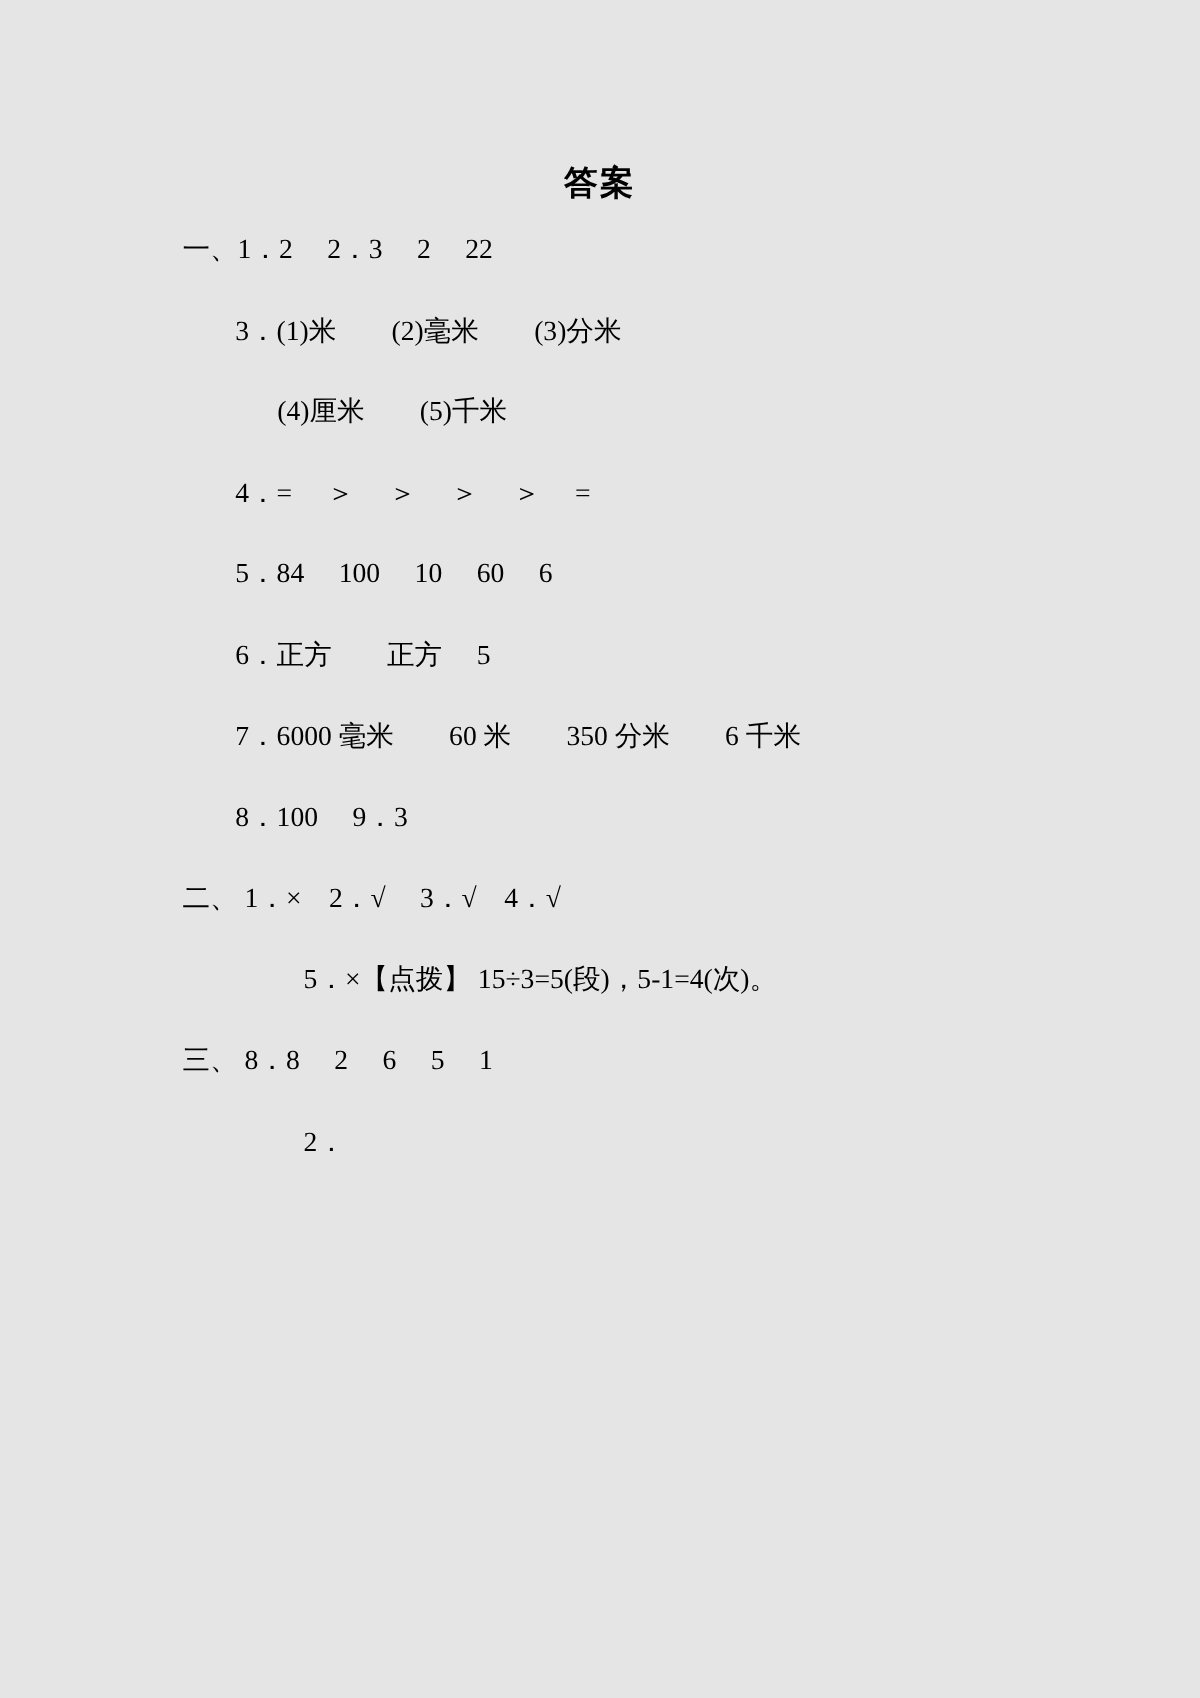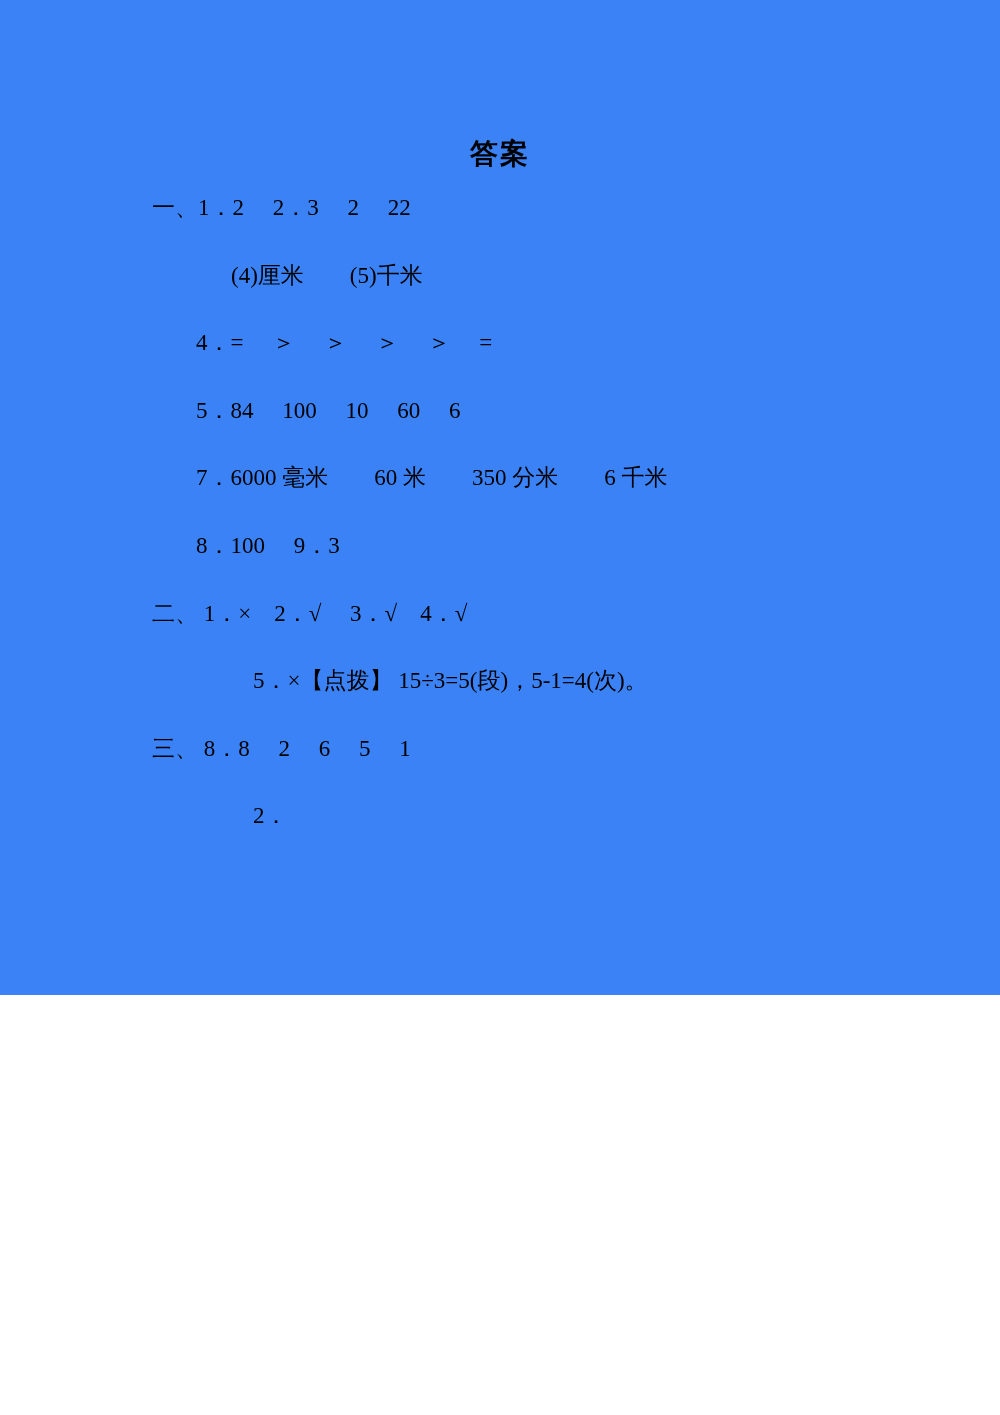--- a/index.html
+++ b/index.html
@@ -4,22 +4,22 @@
 <style>
   * { margin: 0; padding: 0; box-sizing: border-box; }
   html, body {
     background: #ffffff;
     font-family: "Liberation Serif", "DejaVu Serif", serif;
     color: #000000;
   }
   .page {
     position: relative;
     width: 1000px;
-    height: 995px;
-    background: #3b82f6;
+    height: 1415px;
+    background: #e5e5e5;
     overflow: hidden;
   }
   .title {
     position: absolute;
     top: 137px;
     left: 0;
     width: 100%;
     text-align: center;
     font-size: 28px;
     font-weight: bold;
@@ -46,23 +46,25 @@
 </head>
 <body>
 
 <div class="page">
 
   <h1 class="title">答案</h1>
 
   <div class="lines">
 
     <div class="line ind-section">一、1．2　 2．3　 2　 22</div>
+    <div class="line ind-item">3．(1)米　　(2)毫米　　(3)分米</div>
     <div class="line ind-sub">(4)厘米　　(5)千米</div>
     <div class="line ind-item">4．=　 ＞　 ＞　 ＞　 ＞　 =</div>
     <div class="line ind-item">5．84　 100　 10　 60　 6</div>
+    <div class="line ind-item">6．正方　　正方　 5</div>
     <div class="line ind-item">7．6000 毫米　　60 米　　350 分米　　6 千米</div>
     <div class="line ind-item">8．100　 9．3</div>
 
     <div class="line ind-section">二、 1．×　2．√　 3．√　4．√</div>
     <div class="line ind-item2">5．×【点拨】 15÷3=5(段)，5-1=4(次)。</div>
 
     <div class="line ind-section">三、 8．8　 2　 6　 5　 1</div>
     <div class="line ind-item2">2．</div>
 
   </div>

